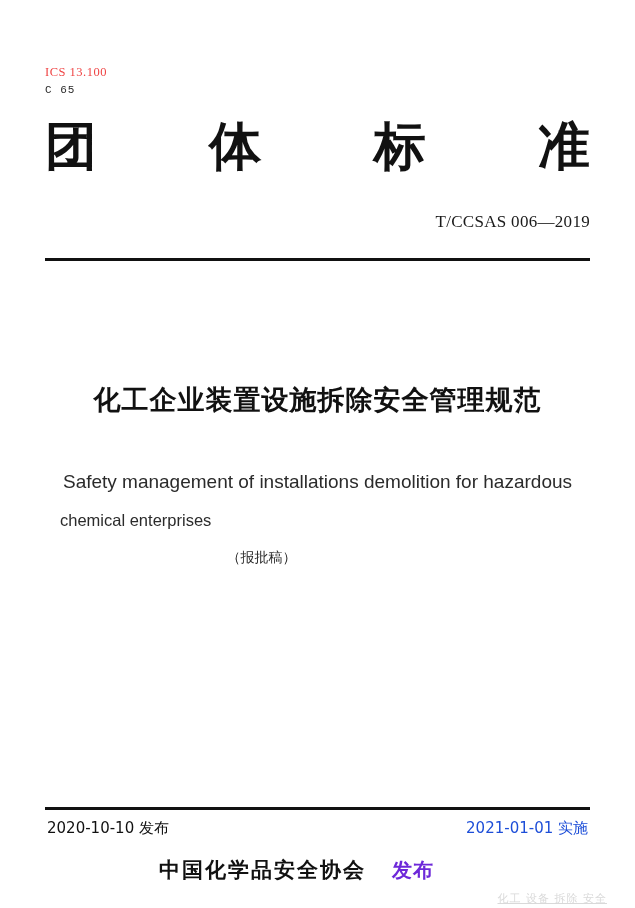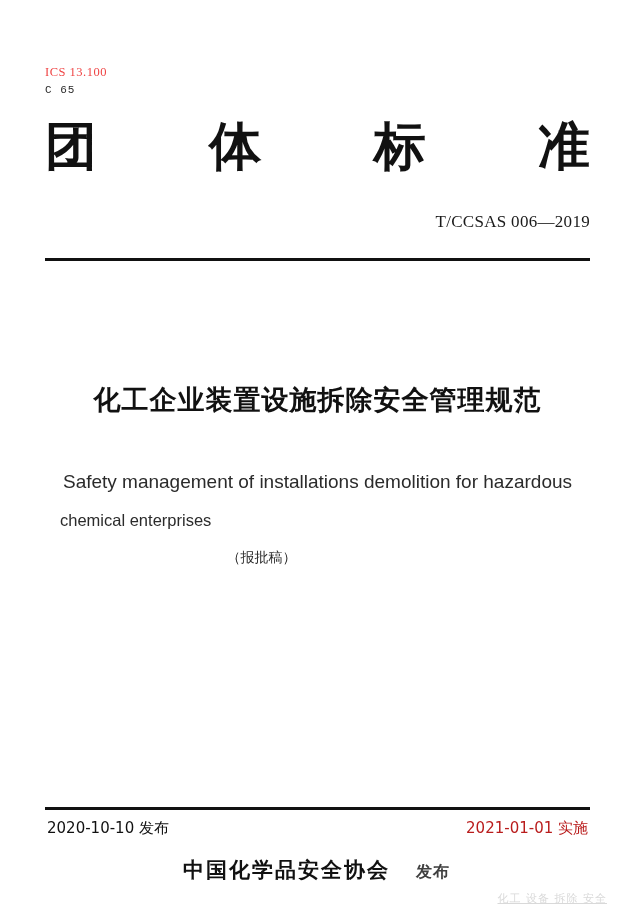--- a/index.html
+++ b/index.html
@@ -152,48 +152,47 @@
     color: #111111;
     white-space: nowrap;
     margin-top: 47px;
   }
   .date-effective {
     position: absolute;
     right: 47px;
     bottom: 70px;
     font-family: "DejaVu Sans", sans-serif;
     font-size: 15px;
-    color: #b91c1c;
+    color: #1d4ed8;
     white-space: nowrap;
   }
 
   
   .issuer-row {
     position: absolute;
     left: 0;
     bottom: 24px;
     width: 593px;
     display: flex;
     justify-content: center;
     align-items: baseline;
-    padding-left: 20px;
   }
   .issuer-name {
     font-family: "DejaVu Sans", sans-serif;
     font-size: 21px;
     font-weight: bold;
     letter-spacing: 2px;
     color: #111111;
   }
   .issuer-verb {
     font-family: Liberation Sans, sans-serif;
-    font-size: 16px;
-    font-weight: bold;
-    letter-spacing: 1px;
-    color: #404040;
+    font-size: 20px;
+    font-weight: bold;
+    letter-spacing: 1px;
+    color: #6d28d9;
     margin-left: 26px;
   }
 
   
   .page-artifact {
     position: absolute;
     right: 28px;
     bottom: 2px;
     font-family: "DejaVu Sans", sans-serif;
     font-size: 11px;

